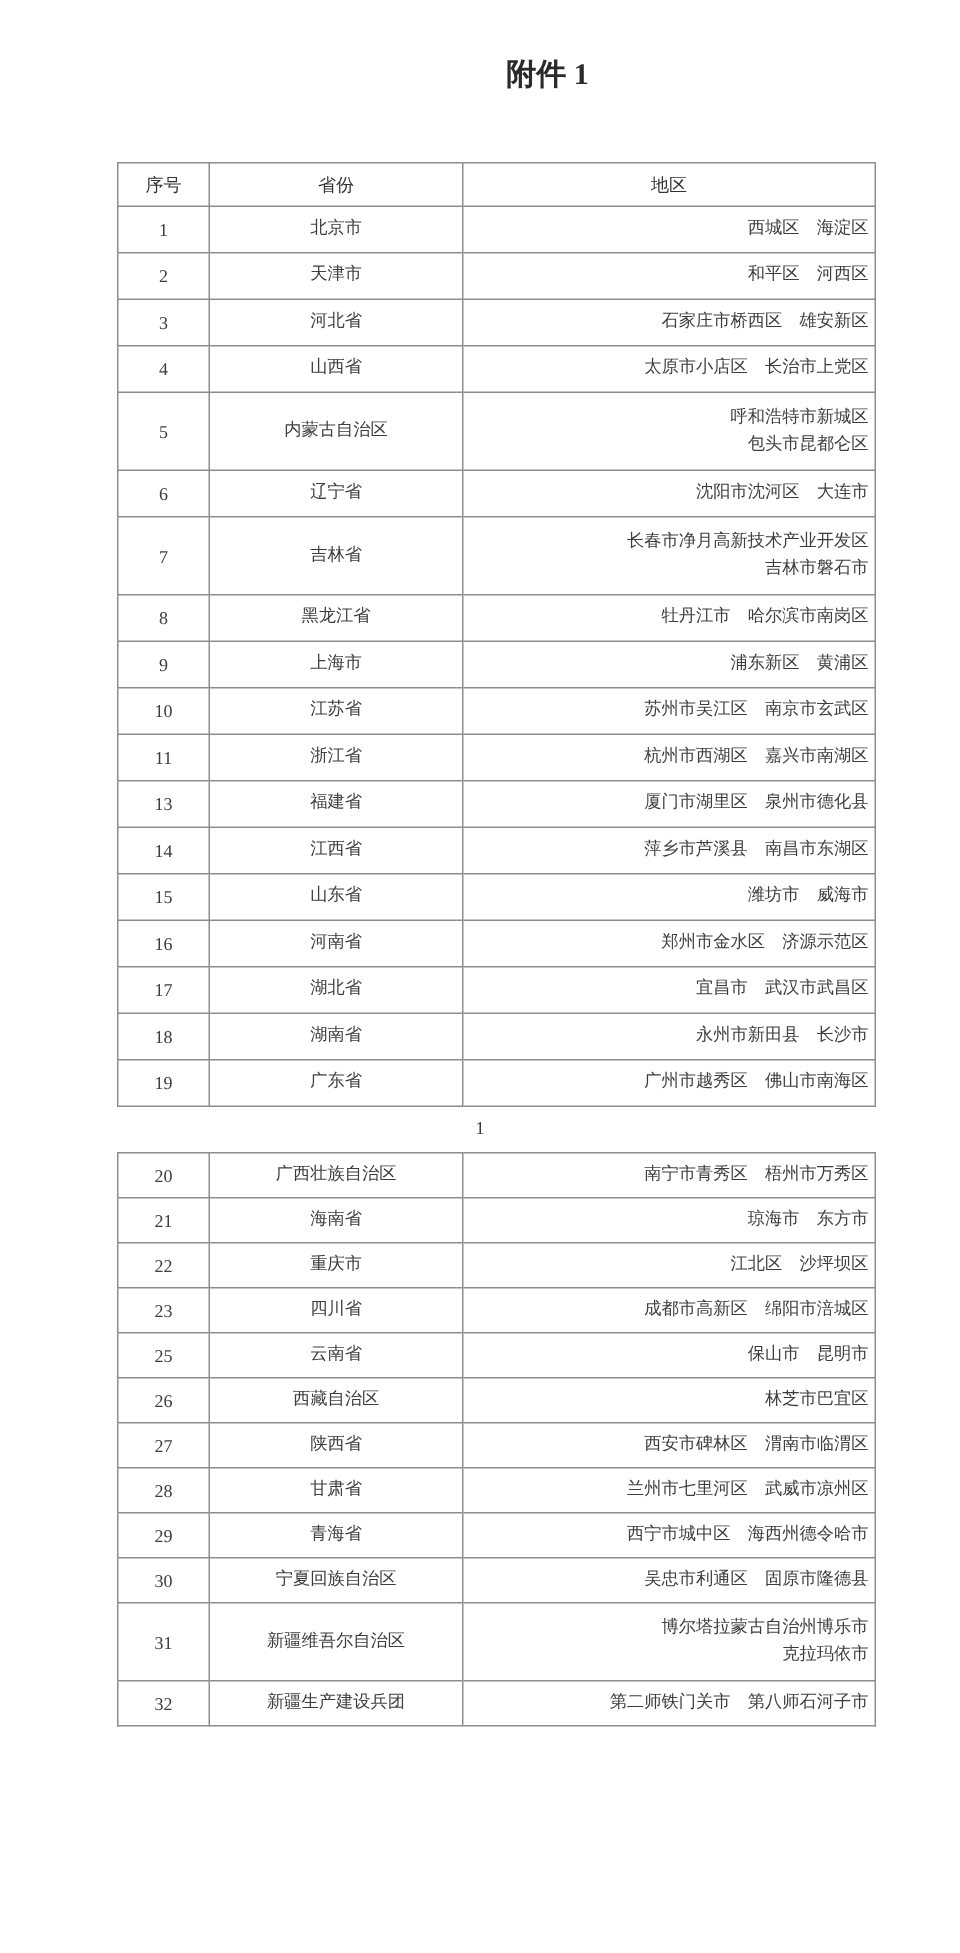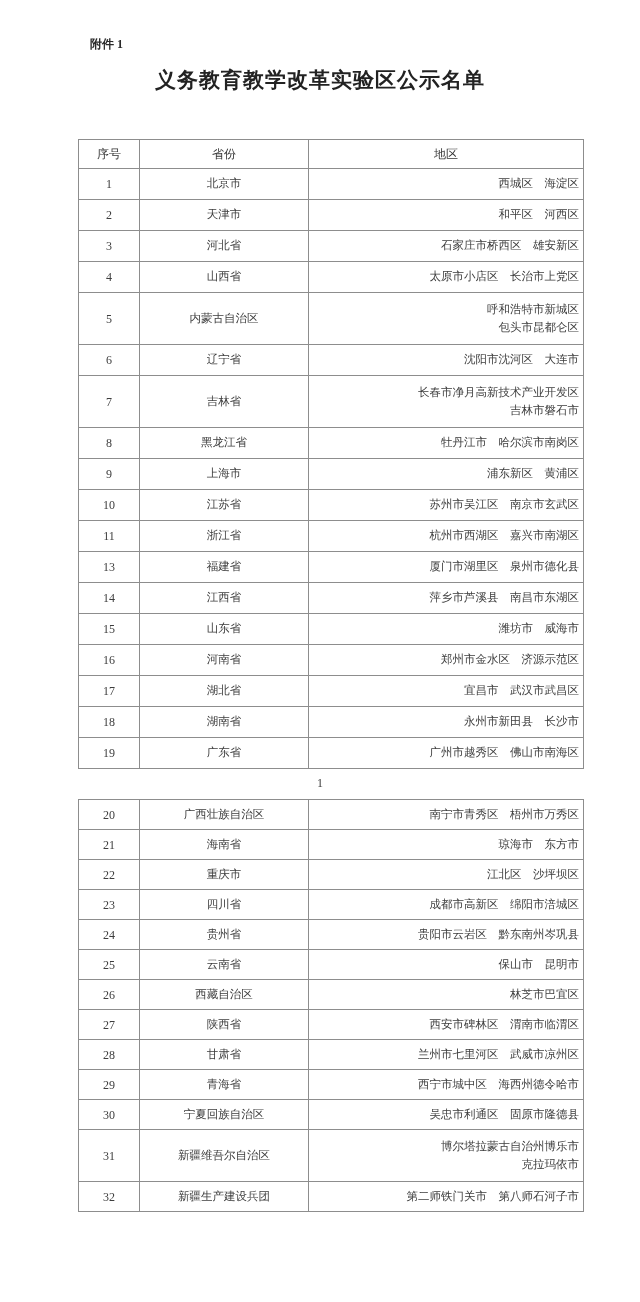--- a/index.html
+++ b/index.html
@@ -8,23 +8,24 @@
     height: 1302px;
     background: #ffffff;
     position: relative;
     font-family: "Liberation Serif", "DejaVu Serif", serif;
     color: #3d3d3d;
     overflow: hidden;
   }
   .attachment {
     padding-top: 36px;
     margin-left: 90px;
-    font-size: 12px;
+    font-size: 20px;
     font-weight: bold;
     color: #2a2a2a;
+    text-align: center;
   }
   .doc-title {
     margin: 13px 0 0 0;
     text-align: center;
     font-size: 21px;
     font-weight: bold;
     letter-spacing: 1px;
     color: #222222;
   }
   table.zone-table {
@@ -63,21 +64,20 @@
     color: #3d3d3d;
   }
 </style>
 </head>
 <body>
 
 <div class="page">
 
   <div class="attachment">附件 1</div>
 
-  <div class="doc-title">义务教育教学改革实验区公示名单</div>
 
   <table class="zone-table t1">
     <colgroup>
       <col style="width:61px">
         <col style="width:169px">
         <col style="width:275px">
     </colgroup>
     <thead>
       <tr>
         <th>序号</th>
@@ -248,27 +248,20 @@
           </td>
         </tr>
         <tr>
           <td class="no-cell">23</td>
           <td>四川省</td>
           <td>
             <div class="region-line">成都市高新区　绵阳市涪城区</div>
           </td>
         </tr>
         <tr>
-          <td class="no-cell">24</td>
-          <td>贵州省</td>
-          <td>
-            <div class="region-line">贵阳市云岩区　黔东南州岑巩县</div>
-          </td>
-        </tr>
-        <tr>
           <td class="no-cell">25</td>
           <td>云南省</td>
           <td>
             <div class="region-line">保山市　昆明市</div>
           </td>
         </tr>
         <tr>
           <td class="no-cell">26</td>
           <td>西藏自治区</td>
           <td>

